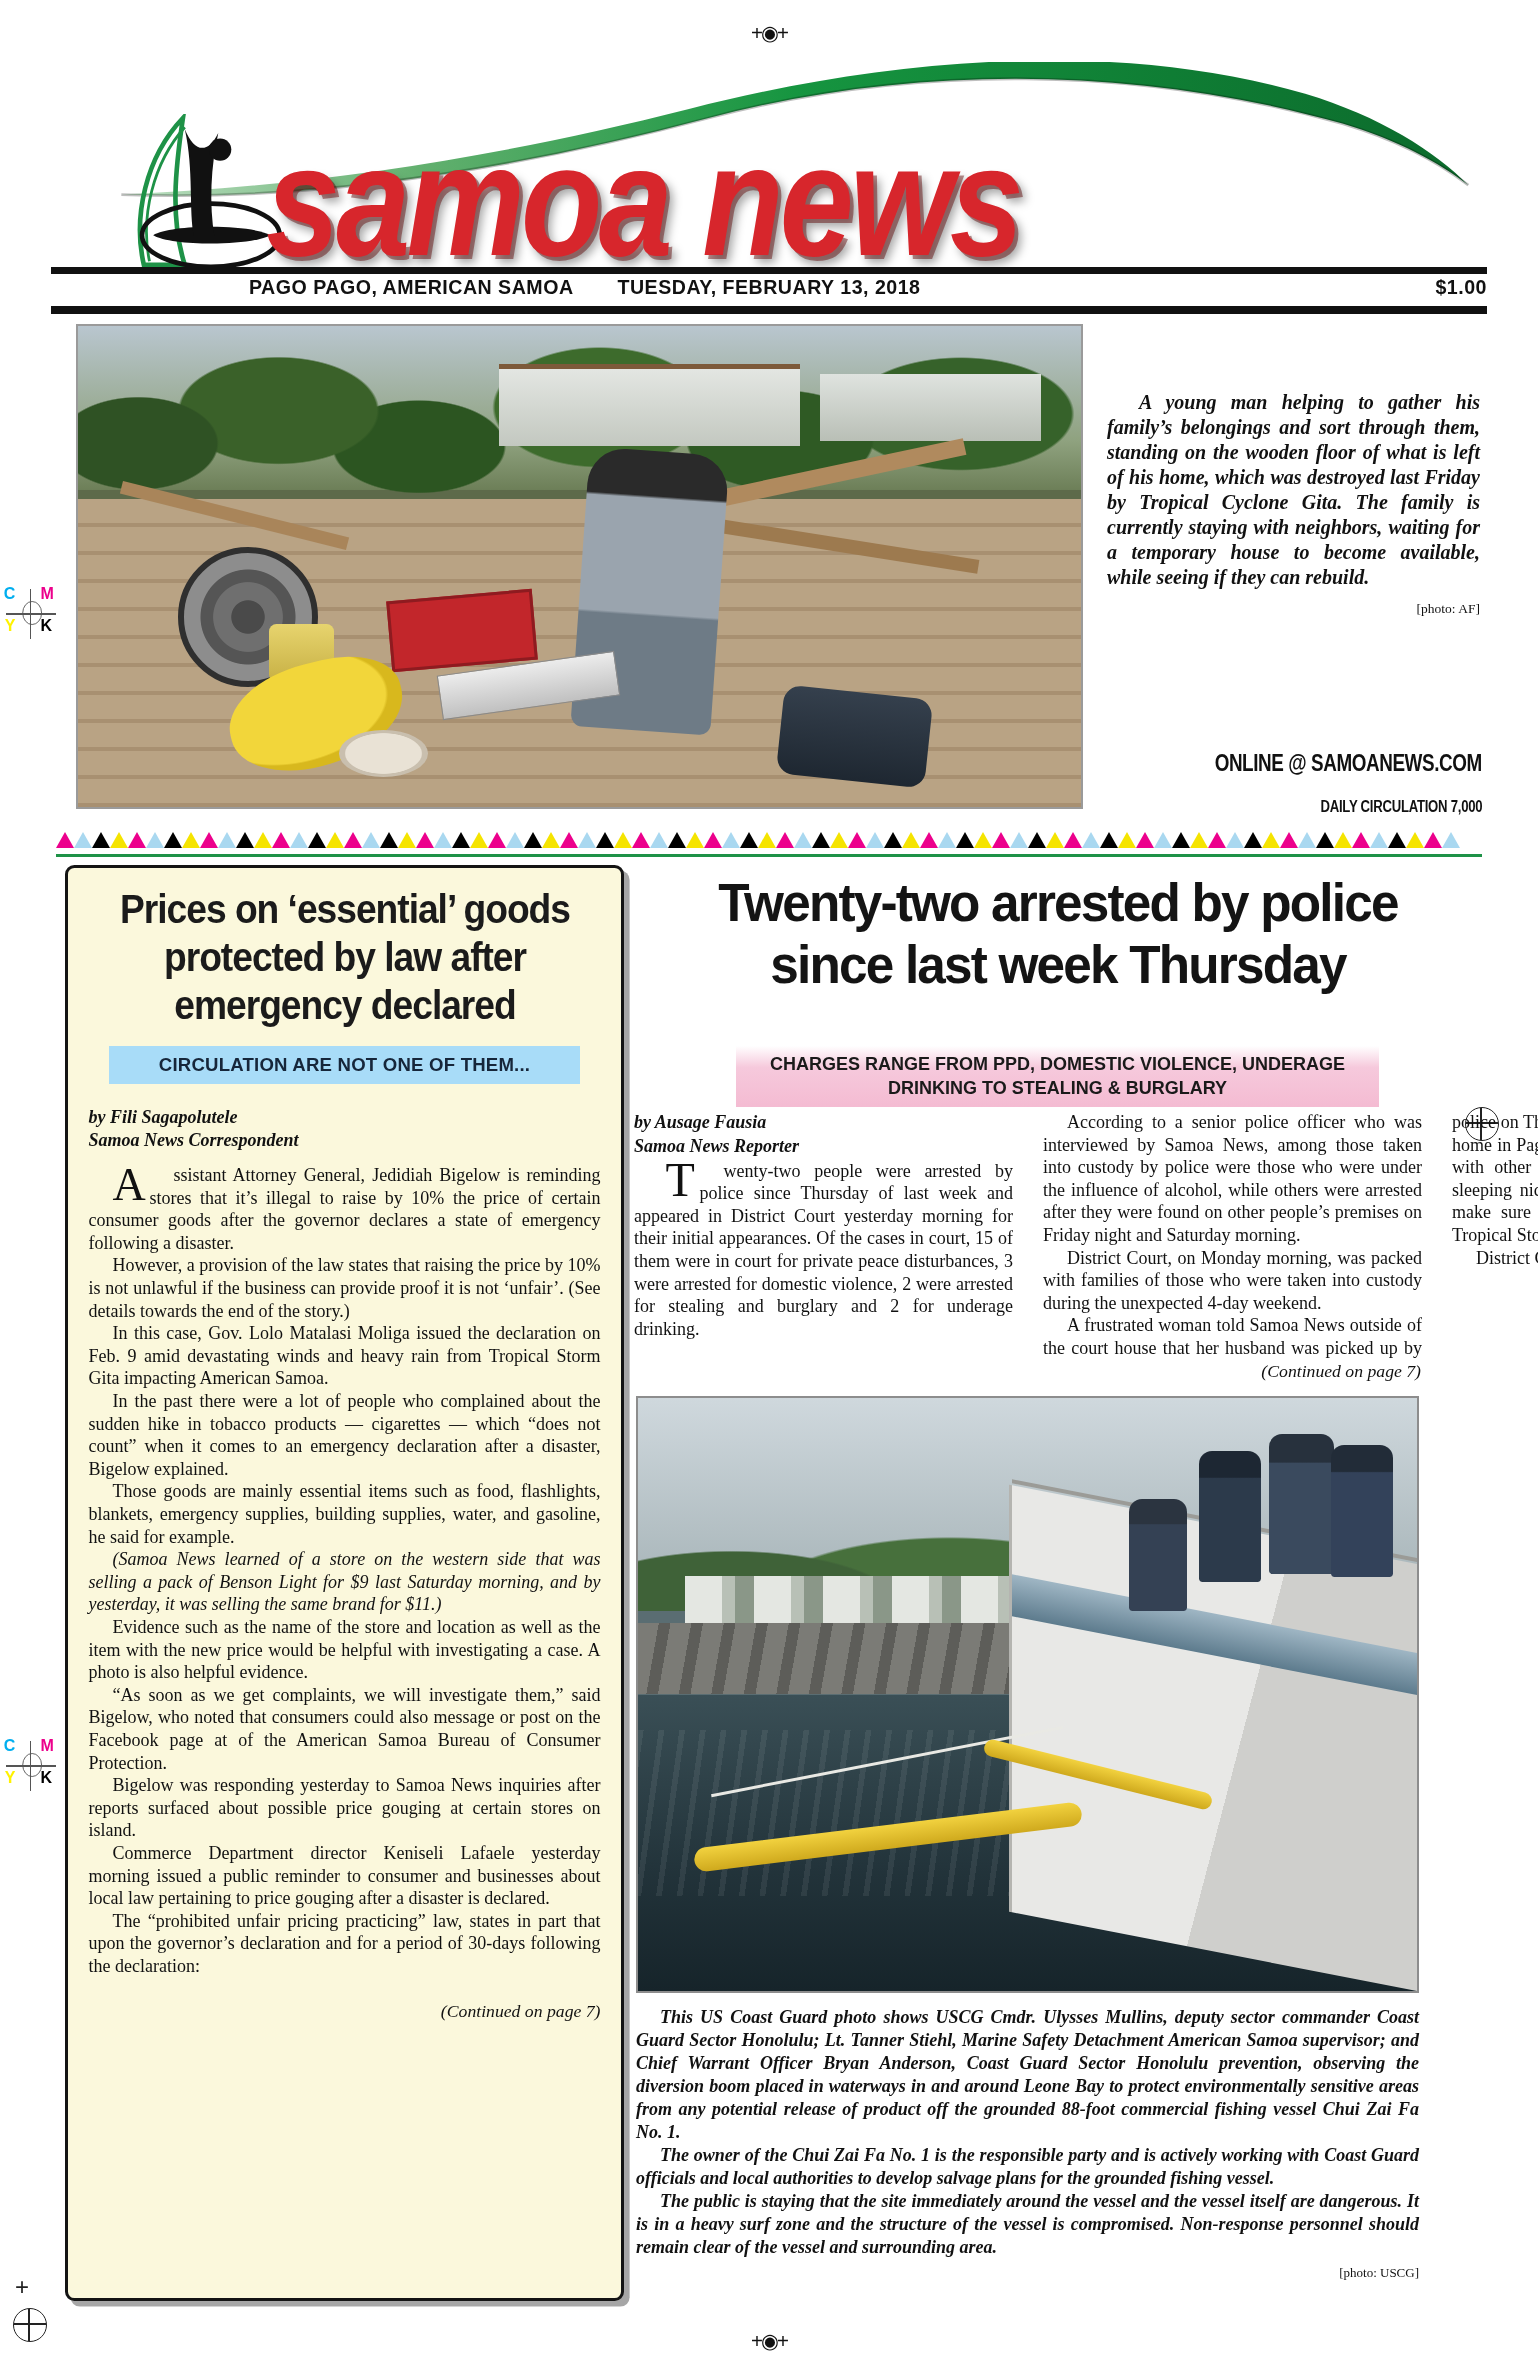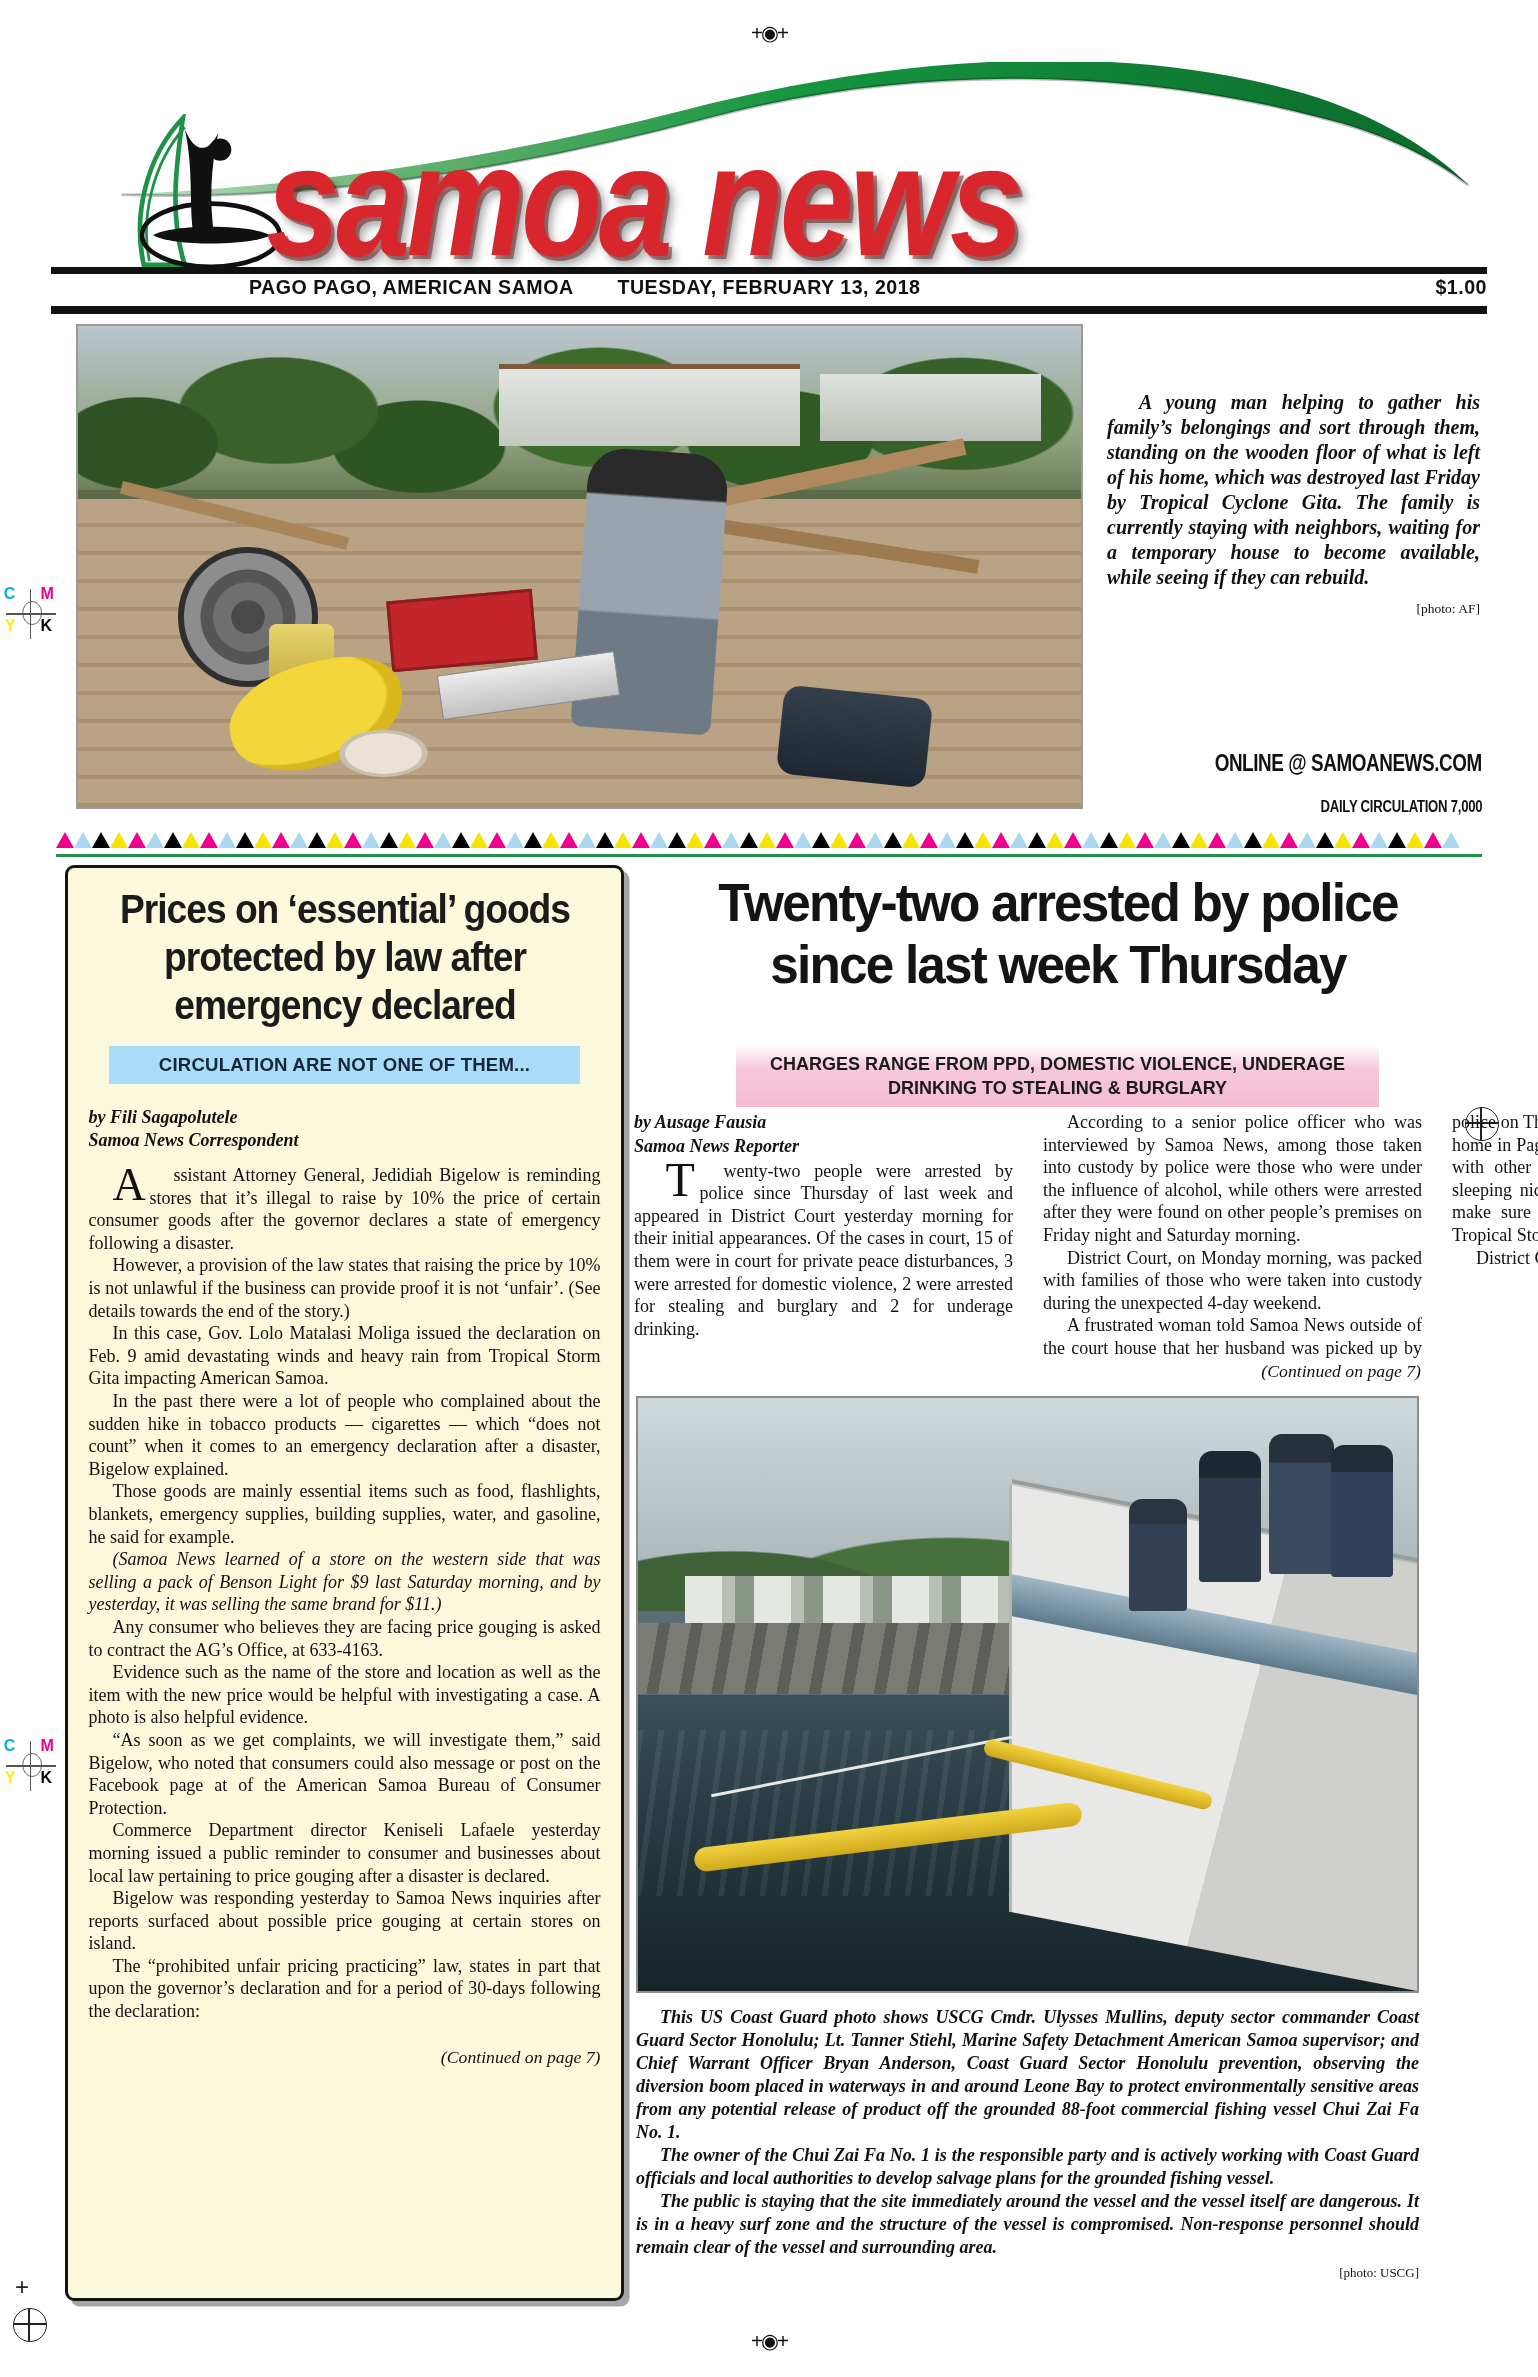--- a/index.html
+++ b/index.html
@@ -423,25 +423,24 @@
       <div>by Fili Sagapolutele</div>
       <div>Samoa News Correspondent</div>
     </div>
     <div class="bodytext">
       <p class="dropcap">Assistant Attorney General, Jedidiah Bigelow is reminding stores that it’s illegal to raise by 10% the price of certain consumer goods after the governor declares a state of emergency following a disaster.</p>
       <p>However, a provision of the law states that raising the price by 10% is not unlawful if the business can provide proof it is not ‘unfair’. (See details towards the end of the story.)</p>
       <p>In this case, Gov. Lolo Matalasi Moliga issued the declaration on Feb. 9 amid devastating winds and heavy rain from Tropical Storm Gita impacting American Samoa.</p>
       <p>In the past there were a lot of people who complained about the sudden hike in tobacco products — cigarettes — which “does not count” when it comes to an emergency declaration after a disaster, Bigelow explained.</p>
       <p>Those goods are mainly essential items such as food, flashlights, blankets, emergency supplies, building supplies, water, and gasoline, he said for example.</p>
       <p class="ital">(Samoa News learned of a store on the western side that was selling a pack of Benson Light for $9 last Saturday morning, and by yesterday, it was selling the same brand for $11.)</p>
-      <p>Any consumer who believes they are facing price gouging is asked to contract the AG’s Office, at 633-4163.</p>
       <p>Evidence such as the name of the store and location as well as the item with the new price would be helpful with investigating a case. A photo is also helpful evidence.</p>
       <p>“As soon as we get complaints, we will investigate them,” said Bigelow, who noted that consumers could also message or post on the Facebook page at of the American Samoa Bureau of Consumer Protection.</p>
+      <p>Bigelow was responding yesterday to Samoa News inquiries after reports surfaced about possible price gouging at certain stores on island.</p>
       <p>Commerce Department director Keniseli Lafaele yesterday morning issued a public reminder to consumer and businesses about local law pertaining to price gouging after a disaster is declared.</p>
-      <p>Bigelow was responding yesterday to Samoa News inquiries after reports surfaced about possible price gouging at certain stores on island.</p>
       <p>The “prohibited unfair pricing practicing” law, states in part that upon the governor’s declaration and for a period of 30-days following the declaration:</p>
     </div>
     <div class="jump">(Continued on page 7)</div>
   </div>
 
   <div class="rhead">Twenty-two arrested by police since last week Thursday</div>
   <div class="rbanner">CHARGES RANGE FROM PPD, DOMESTIC VIOLENCE, UNDERAGE DRINKING TO STEALING &amp; BURGLARY</div>
 
   <div class="rcols">
     <p class="byline2 nobind">by Ausage Fausia</p>

